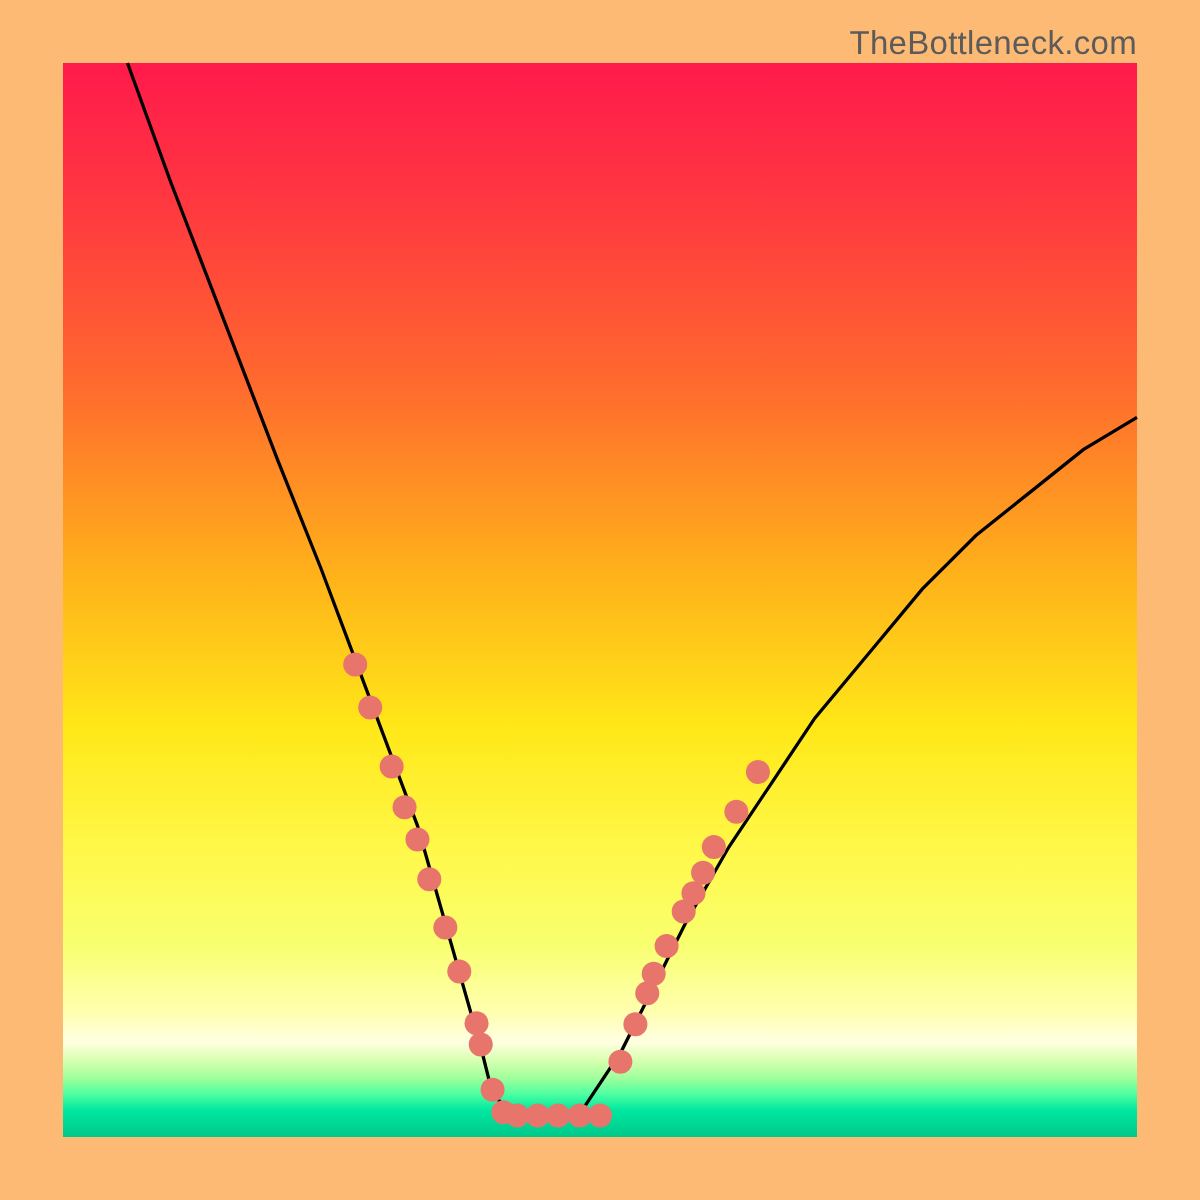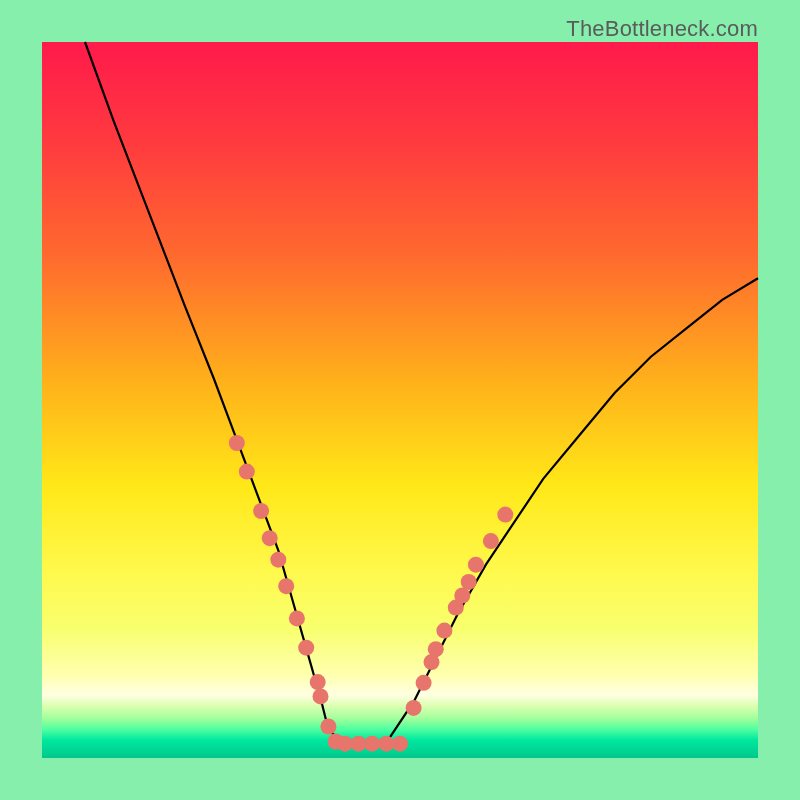--- a/index.html
+++ b/index.html
@@ -9,21 +9,21 @@
     height: 800px;
     overflow: hidden;
     background: #000;
     font-family: Arial, Helvetica, sans-serif;
   }
   .frame {
     position: absolute;
     top: 0; left: 0;
     width: 800px;
     height: 800px;
-    background: #86efac;
+    background: #fdba74;
   }
   .plot-area {
     position: absolute;
     top: 42px;
     left: 42px;
     width: 716px;
     height: 716px;
     
     background: linear-gradient(
       to bottom,

